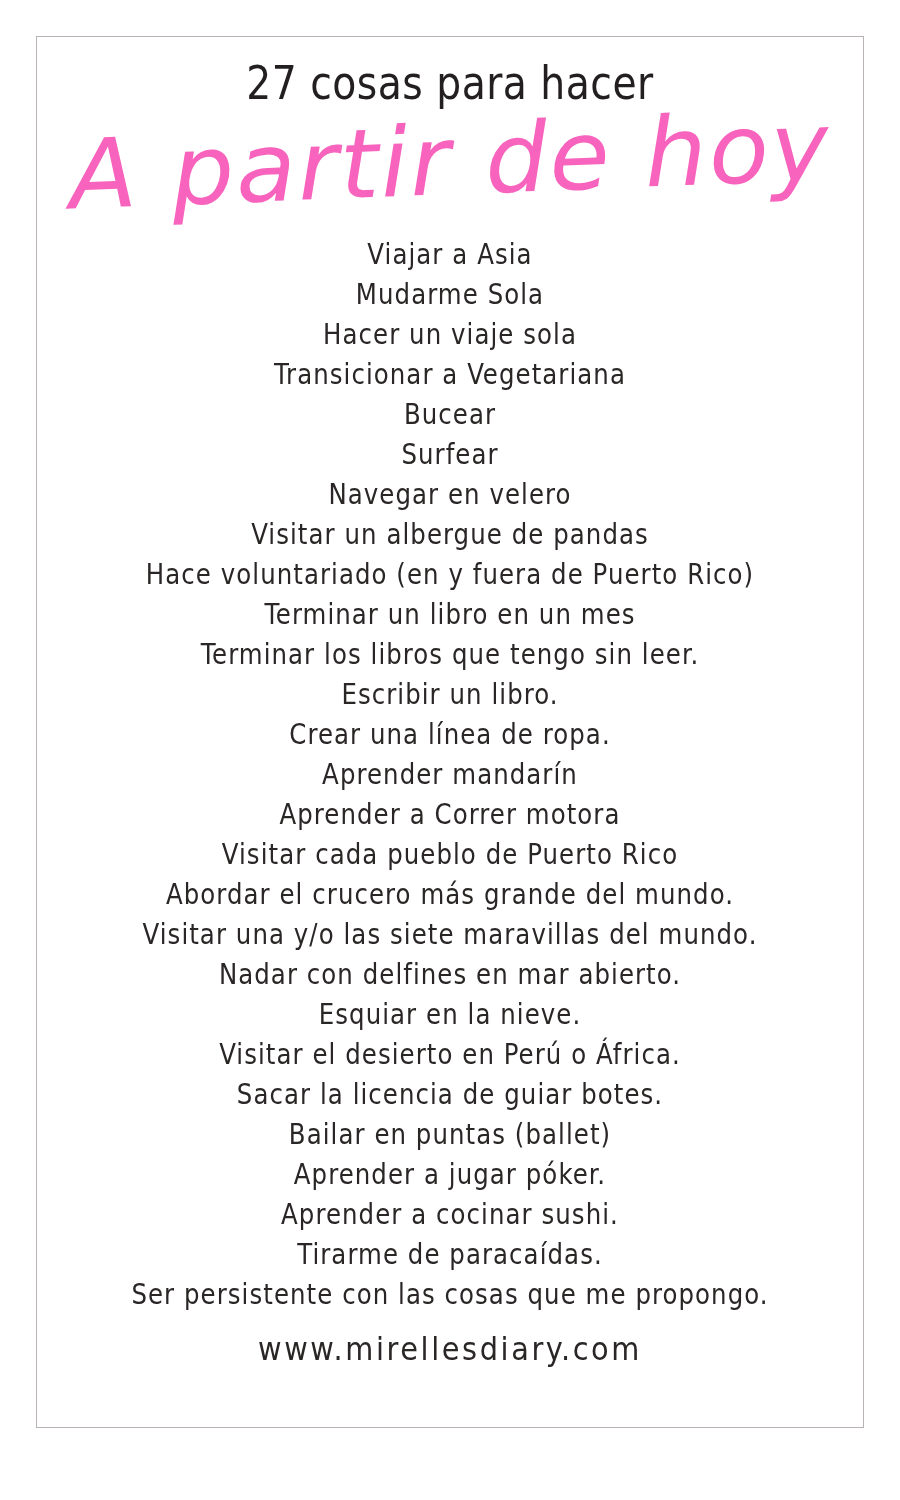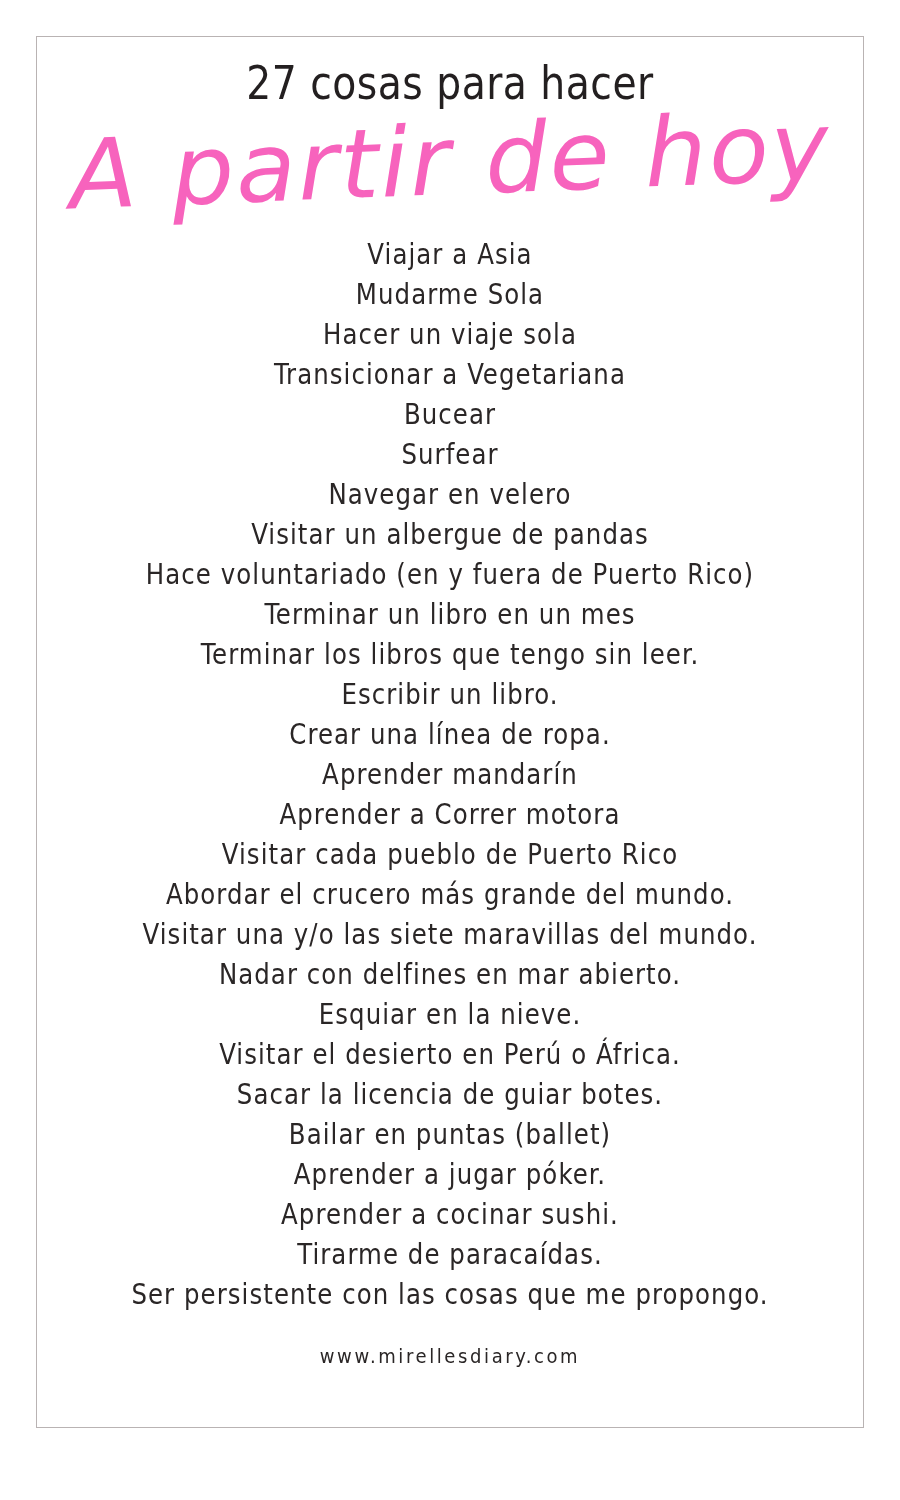--- a/index.html
+++ b/index.html
@@ -77,21 +77,21 @@
     white-space: nowrap;
     transform: scaleX(0.97);
   }
   .footer {
     position: absolute;
     left: 0;
     right: 0;
     bottom: 96px;
     text-align: center;
     font-family: "DejaVu Sans Condensed", "Liberation Sans", sans-serif;
-    font-size: 20px;
+    font-size: 32px;
     font-weight: 300;
     letter-spacing: 2.6px;
     color: #2a2626;
   }
 </style>
 </head>
 <body>
 
 <div class="poster">
 

